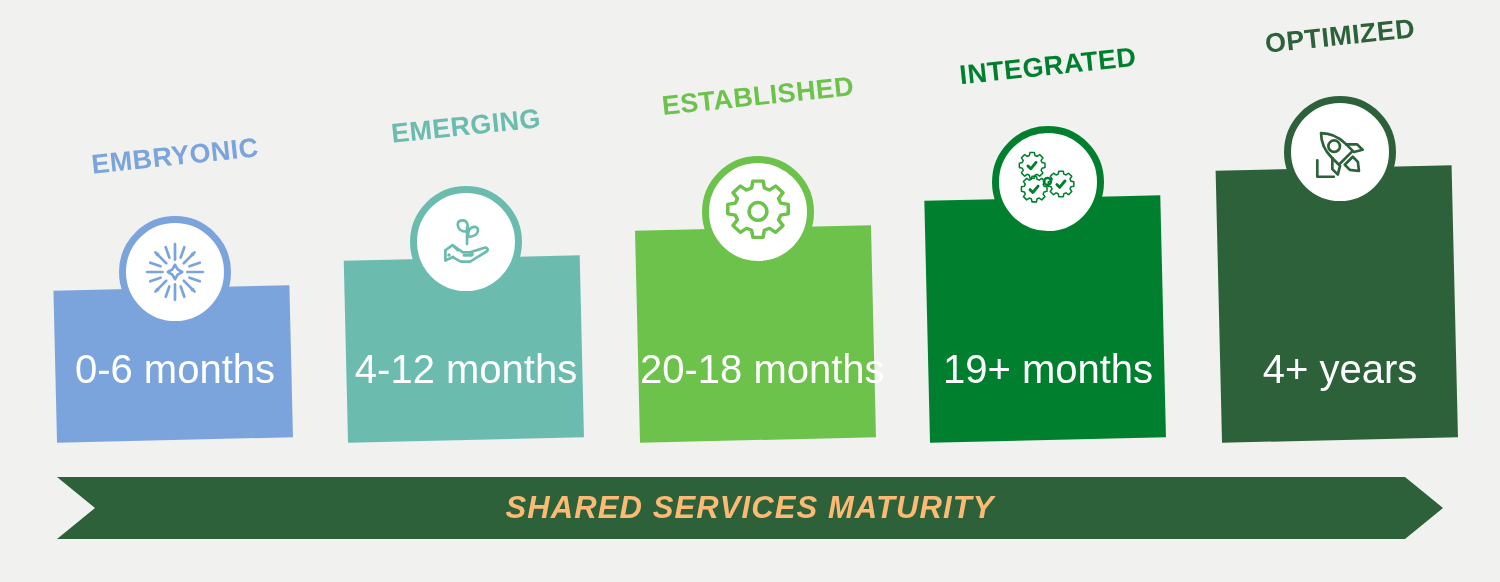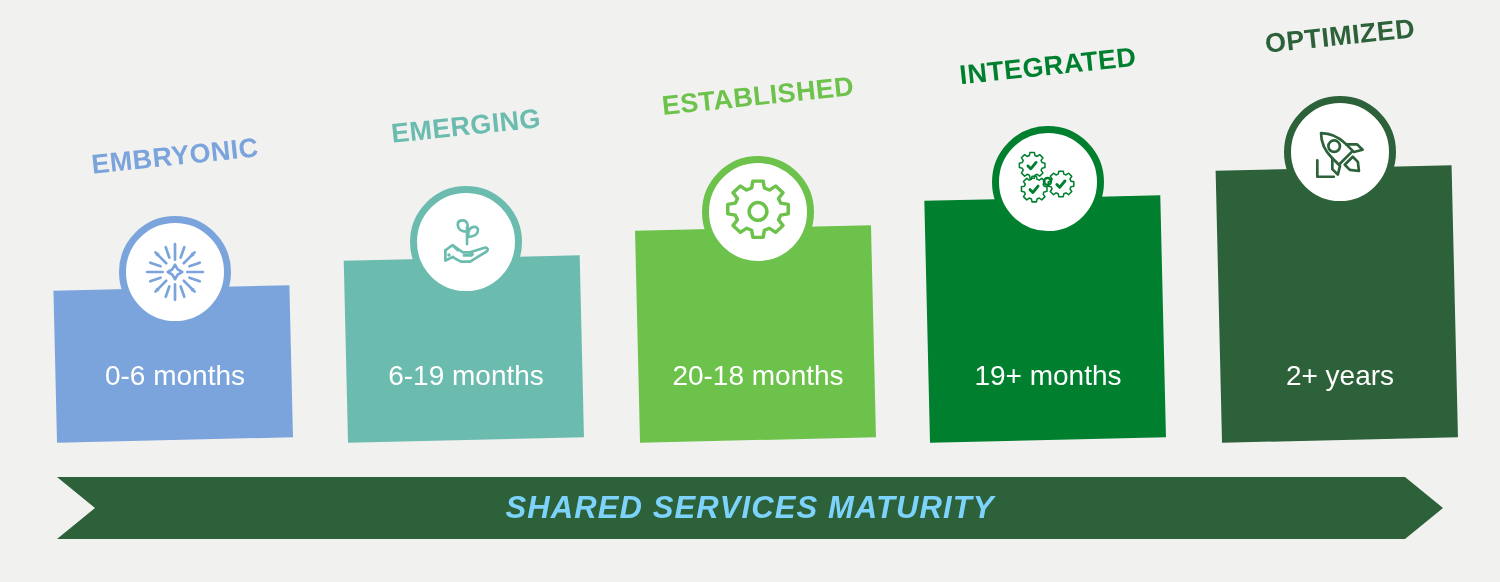--- a/index.html
+++ b/index.html
@@ -64,21 +64,21 @@
     height: 66px;
     display: block;
   }
   .duration {
     position: absolute;
     left: 0;
     width: 236px;
     bottom: 48px;
     text-align: center;
     color: #ffffff;
-    font-size: 28px;
+    font-size: 40px;
     z-index: 2;
     white-space: nowrap;
   }
 
   
   #banner {
     position: absolute;
     left: 57px;
     top: 477px;
     width: 1386px;
@@ -148,21 +148,21 @@
         <path d="M33 34 L33 18"></path>
         <path d="M33 22 C27 22 24 19 24 15 C24 12 26.5 11 29 11 C33 11 34 15 33.6 19"></path>
         <path d="M34 27 C39 27 43 25 43.6 21 C44 18.5 42 17 39.5 17.4 C35.5 18 34 22 34 25.5"></path>
         <path d="M12 40 L19 35 L24 40"></path>
         <path d="M19.5 35.5 L29 42 L36.5 42 C38.5 42 39 44.6 37 45 L30 45"></path>
         <path d="M36 42 L50 37.5 C52.5 36.8 54 39.6 52 41.2 L36 51 L27 51 L19 46.6"></path>
         <path d="M12 40 L12 50 L19.5 46.4"></path>
         <circle cx="15.5" cy="44.5" r="1.7" fill="currentColor" stroke="none"></circle>
       </svg>
     </div>
-    <div class="duration">6-19 months</div>
+    <div class="duration">4-12 months</div>
   </div>
 
   <div class="stage" id="stage-2" style="left: 640px;">
     <div class="bar" style="height: 212px; background: rgb(108, 194, 74);"></div>
     <div class="stage-label" style="color: rgb(108, 194, 74); bottom: 328px;">ESTABLISHED</div>
     <div class="icon-badge" style="bottom: 172px; border: 7px solid rgb(108, 194, 74); color: rgb(108, 194, 74);">
       <svg viewBox="0 0 64 64" fill="none" stroke="currentColor" stroke-width="3.4" stroke-linejoin="round" stroke-linecap="round">
         <path d="M27 7 L37 7 L38.2 14.3 L43.1 16.4 L49.1 12.1 L56.2 19.2
                  L51.9 25.2 L54 30.1 L61.3 31.3 L61.3 41.3 L54 42.5
                  L51.9 47.4 L56.2 53.4 L49.1 60.5 L43.1 56.2 L38.2 58.3
@@ -226,20 +226,20 @@
           <path d="M32 6 C38.5 12.5 41.5 21 41.5 30 L41.5 40 L22.5 40 L22.5 30
                    C22.5 21 25.5 12.5 32 6 Z"></path>
           <circle cx="32" cy="24" r="5.6"></circle>
           <path d="M22.5 31 L15 38.5 L15 46 L22.5 41.5"></path>
           <path d="M41.5 31 L49 38.5 L49 46 L41.5 41.5"></path>
           <path d="M26.5 44 L26.5 51 L32 58 L37.5 51 L37.5 44 Z"></path>
         </g>
         <path d="M10 40 L10 56 L26 56"></path>
       </svg>
     </div>
-    <div class="duration">2+ years</div>
+    <div class="duration">4+ years</div>
   </div>
 
   <div id="banner" style="background: rgb(44, 97, 57);">
-    <span id="banner-text" style="color: #7dd3fc;">SHARED SERVICES MATURITY</span>
+    <span id="banner-text" style="color: #fdba74;">SHARED SERVICES MATURITY</span>
   </div>
 
 </div>
 
 </body></html>

